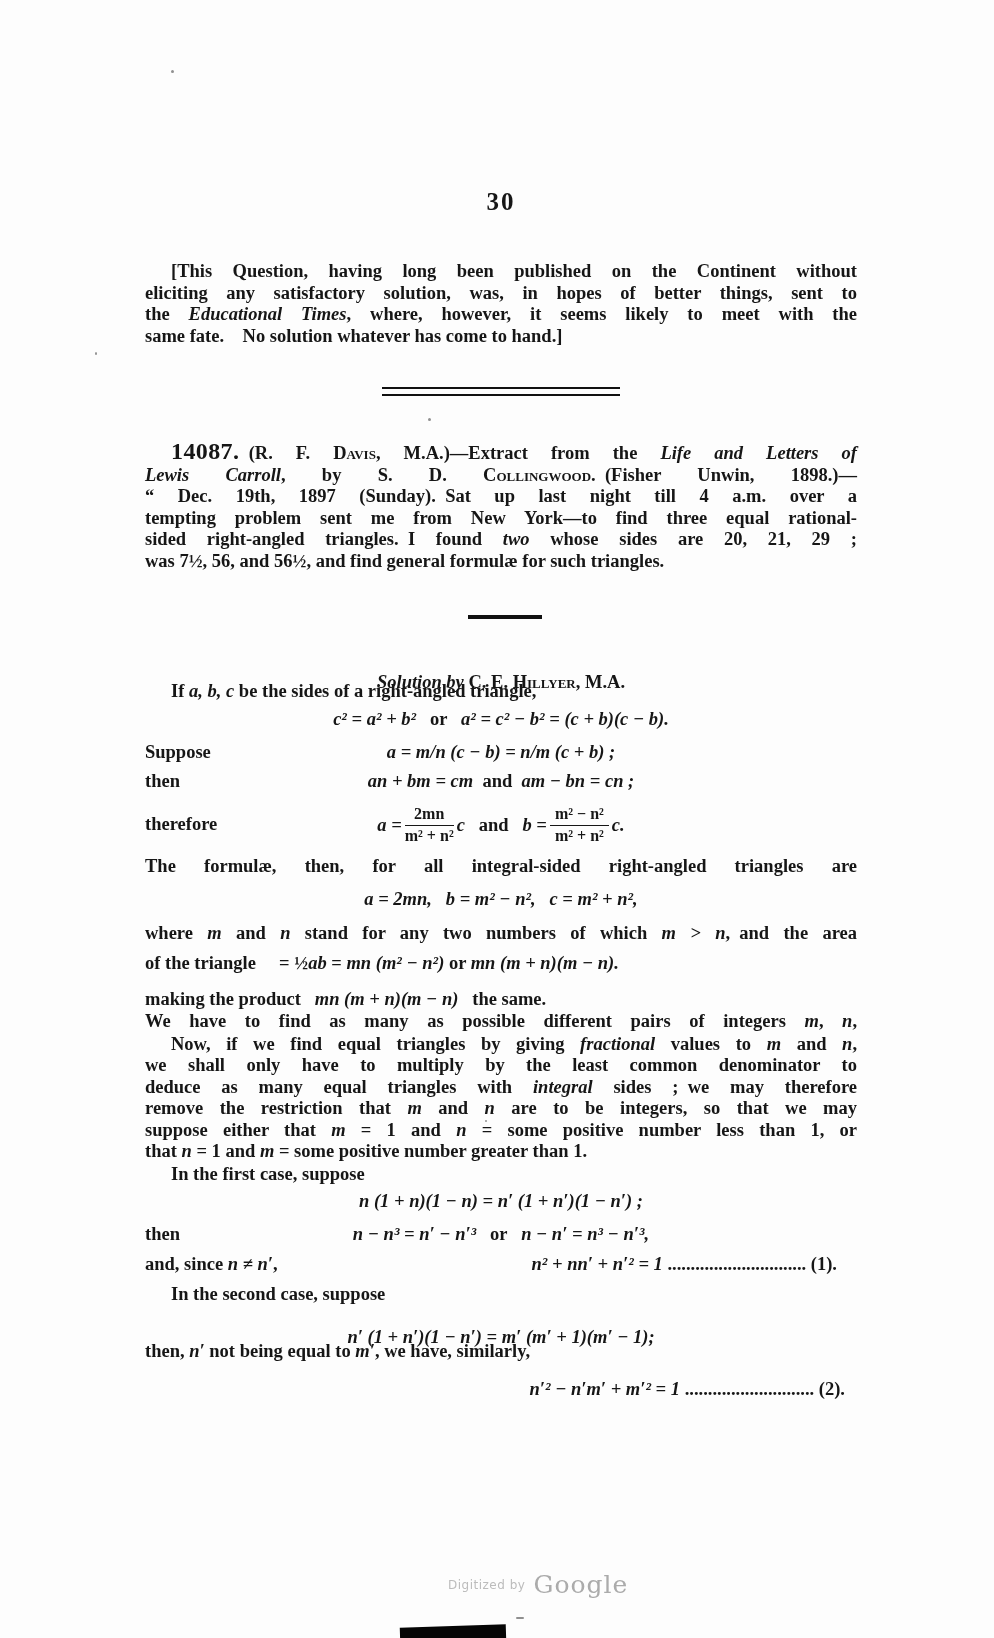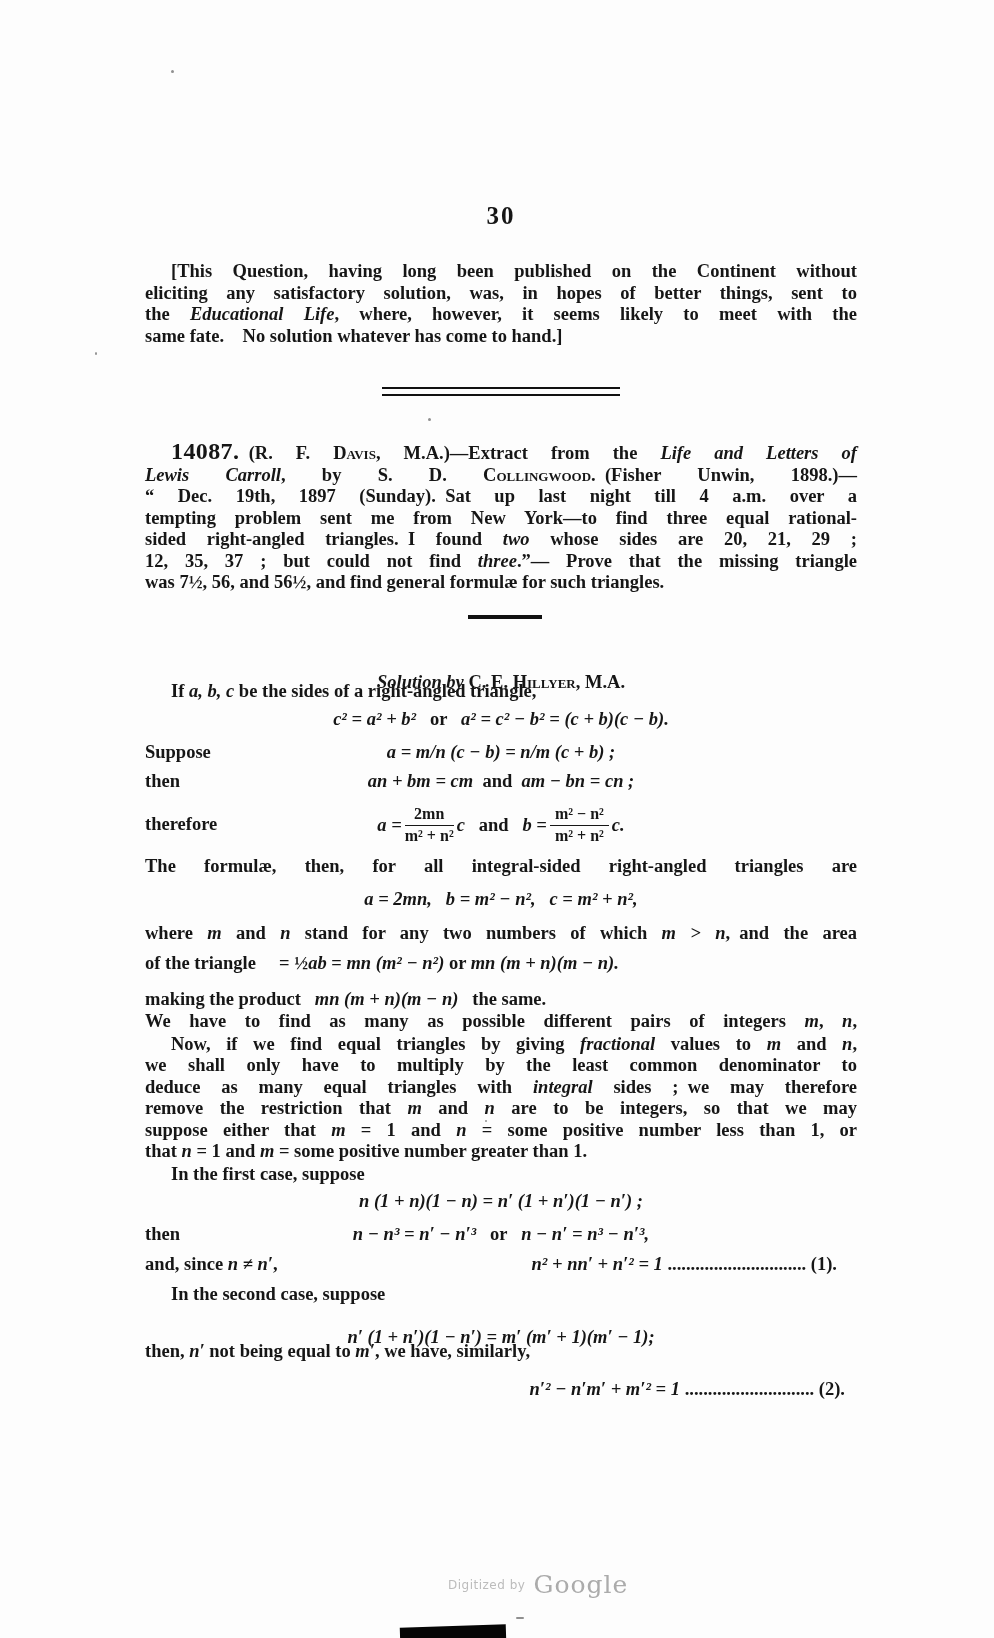--- a/index.html
+++ b/index.html
@@ -35,37 +35,36 @@
   .wm-logo{font-family:"DejaVu Serif",serif;font-size:25px;color:#ababab;letter-spacing:1px;}
   .bar{position:absolute;left:400px;top:1626px;width:106px;height:16px;background:#060606;
        transform:rotate(-1.8deg);}
   .speck{position:absolute;background:#909090;border-radius:50%;}
 </style>
 </head>
 <body>
 
 <div class="page">
   <div>
-      <div class="abs" style="top: 202px;">
+      <div class="abs" style="top: 188px;">
         <div class="ln c pageno"><span>30</span></div>
       </div>
       <div class="abs" style="top: 261px; line-height: 21.5px;">
         <div class="ln j ind"><span>[This Question, having long been published on the Continent without</span></div>
         <div class="ln j"><span>eliciting any satisfactory solution, was, in hopes of better things, sent to</span></div>
-        <div class="ln j"><span>the </span><em>Educational Life</em><span>, where, however, it seems likely to meet with the</span></div>
+        <div class="ln j"><span>the </span><em>Educational Times</em><span>, where, however, it seems likely to meet with the</span></div>
         <div class="ln"><span>same fate. No solution whatever has come to hand.]</span></div>
       </div>
       <div class="rule2" style="top: 387px;"></div>
       <div class="abs" style="top: 441px; line-height: 21.5px;">
         <div class="ln j ind"><span class="num">14087.</span><span> (R. F. </span><span class="sc">Davis</span><span>, M.A.)—Extract from the </span><em>Life and Letters of</em></div>
         <div class="ln j"><em>Lewis Carroll</em><span>, by S. D. </span><span class="sc">Collingwood</span><span>. (Fisher Unwin, 1898.)—</span></div>
         <div class="ln j"><span>“ Dec. 19th, 1897 (Sunday). Sat up last night till 4 a.m. over a</span></div>
         <div class="ln j"><span>tempting problem sent me from New York—to find three equal rational-</span></div>
         <div class="ln j"><span>sided right-angled triangles. I found </span><em>two</em><span> whose sides are 20, 21, 29 ;</span></div>
-        <div class="ln j"><span>12, 35, 37 ; but could not find </span><em>three</em><span>.”— Prove that the missing triangle</span></div>
         <div class="ln"><span>was 7½, 56, and 56½, and find general formulæ for such triangles.</span></div>
       </div>
       <div class="rule1" style="top: 615px;"></div>
       <div class="abs" style="top: 672px;">
         <div class="ln c"><em>Solution by</em><span> C. E. </span><span class="sc">Hillyer</span><span>, M.A.</span></div>
       </div>
       <div class="abs" style="top: 681px;">
         <div class="ln ind"><span>If </span><em>a, b, c</em><span> be the sides of a right-angled triangle,</span></div>
       </div>
       <div class="abs" style="top: 709px;">

